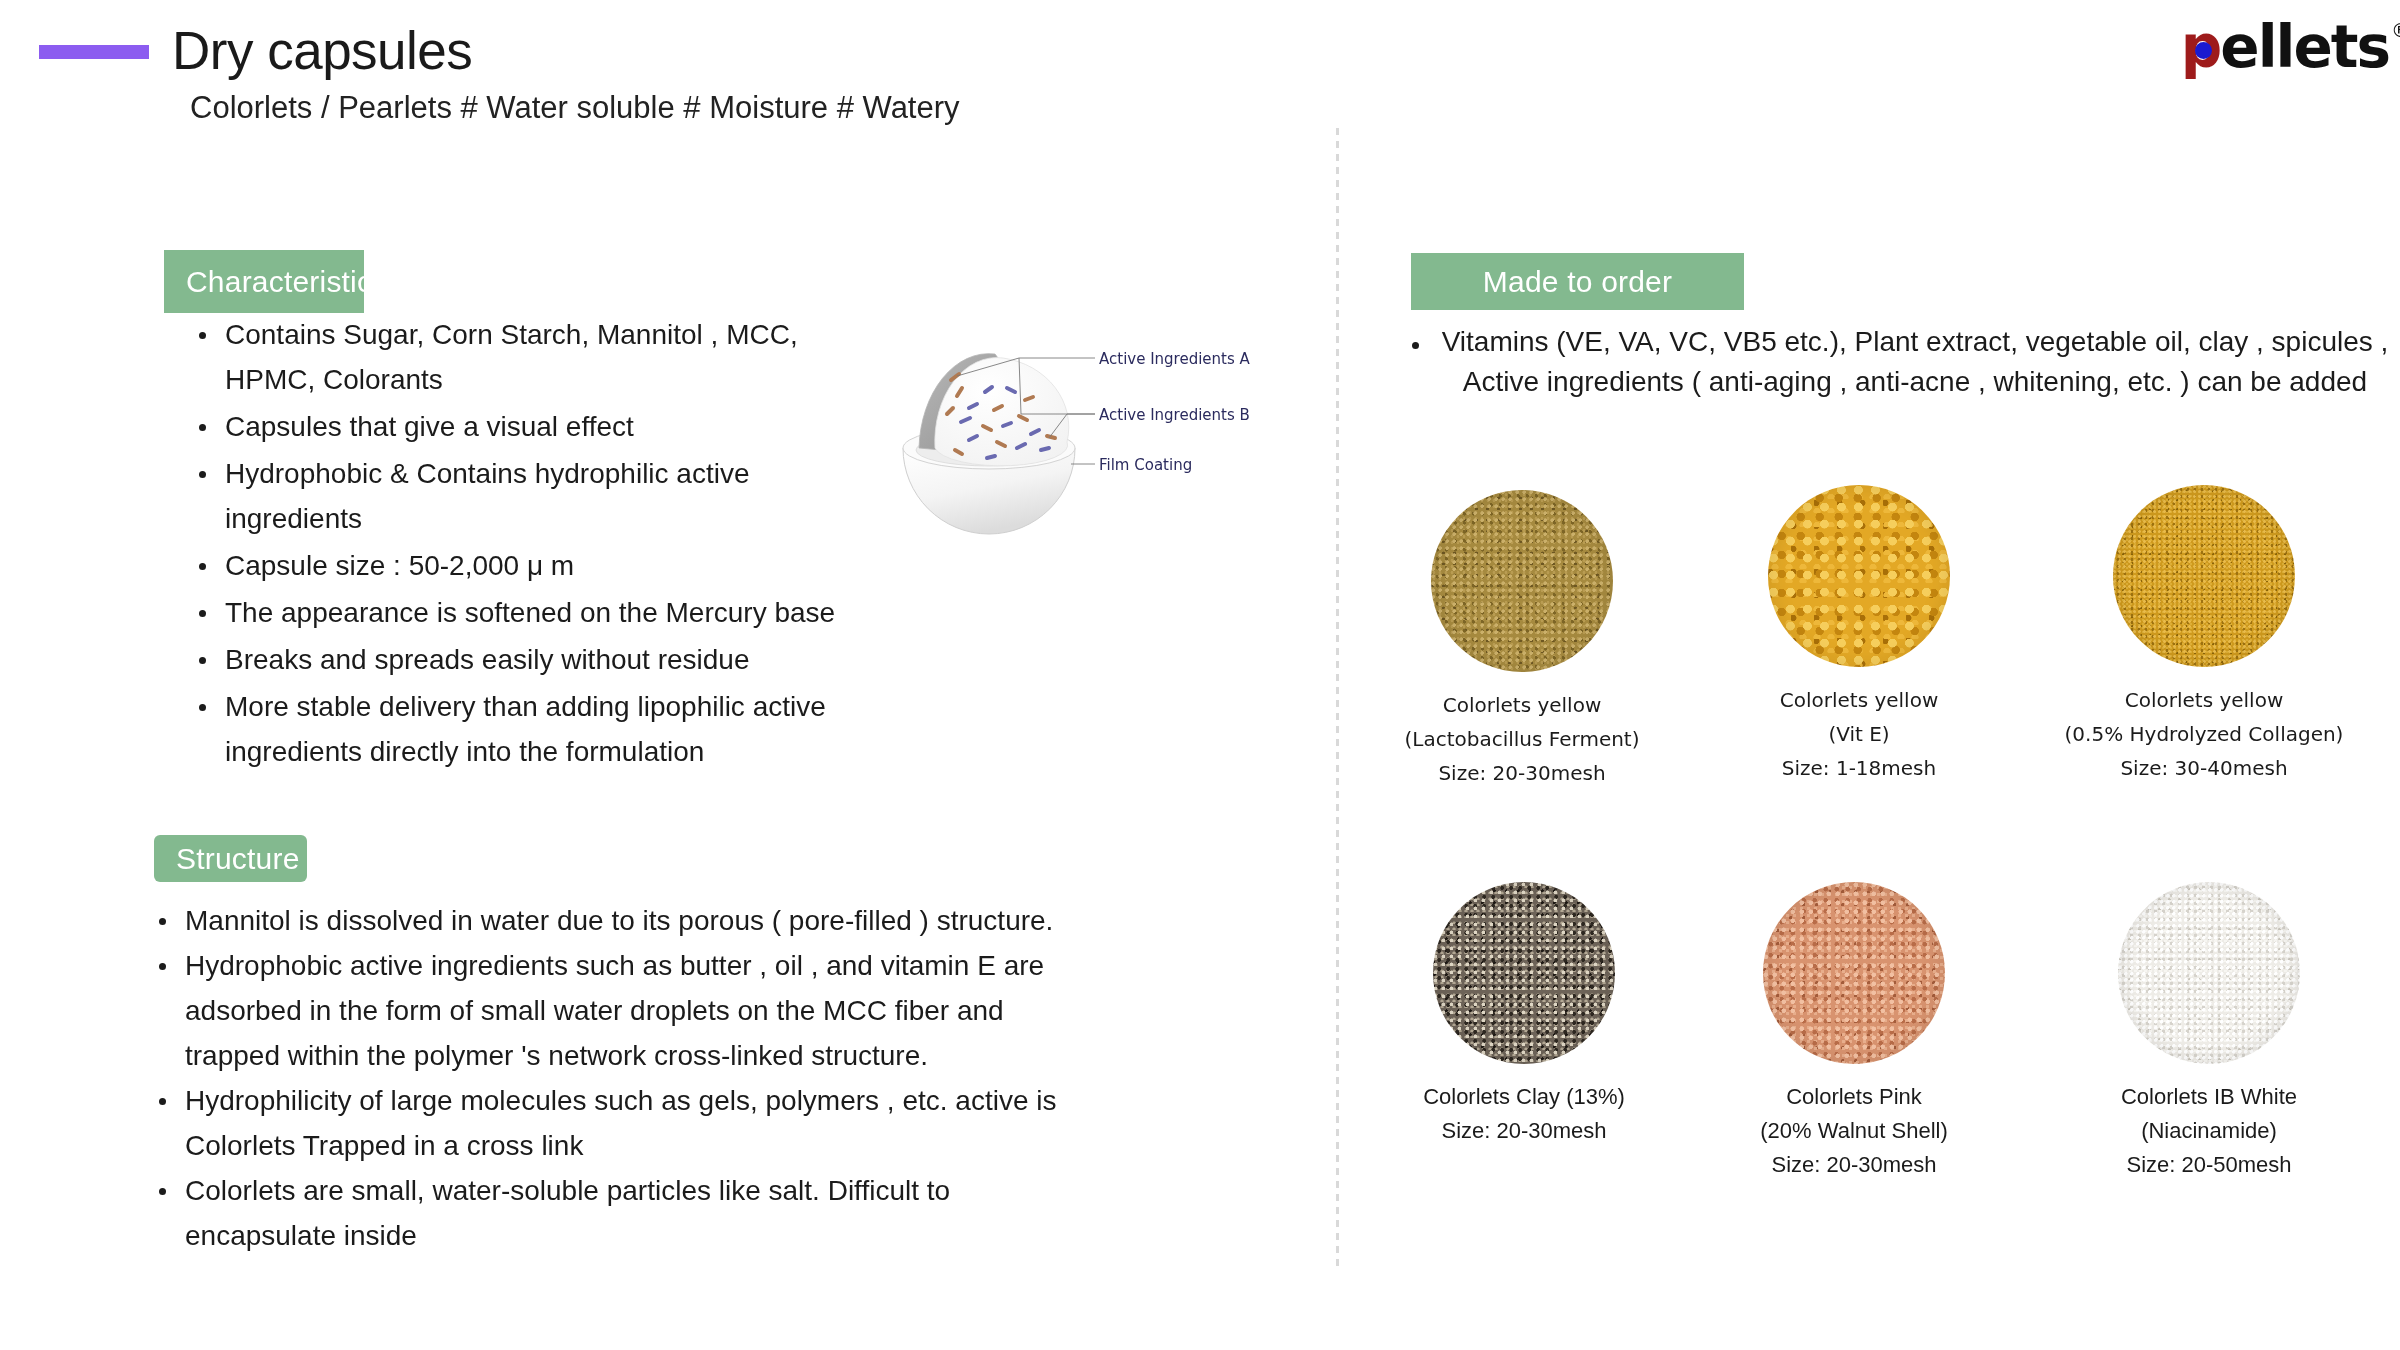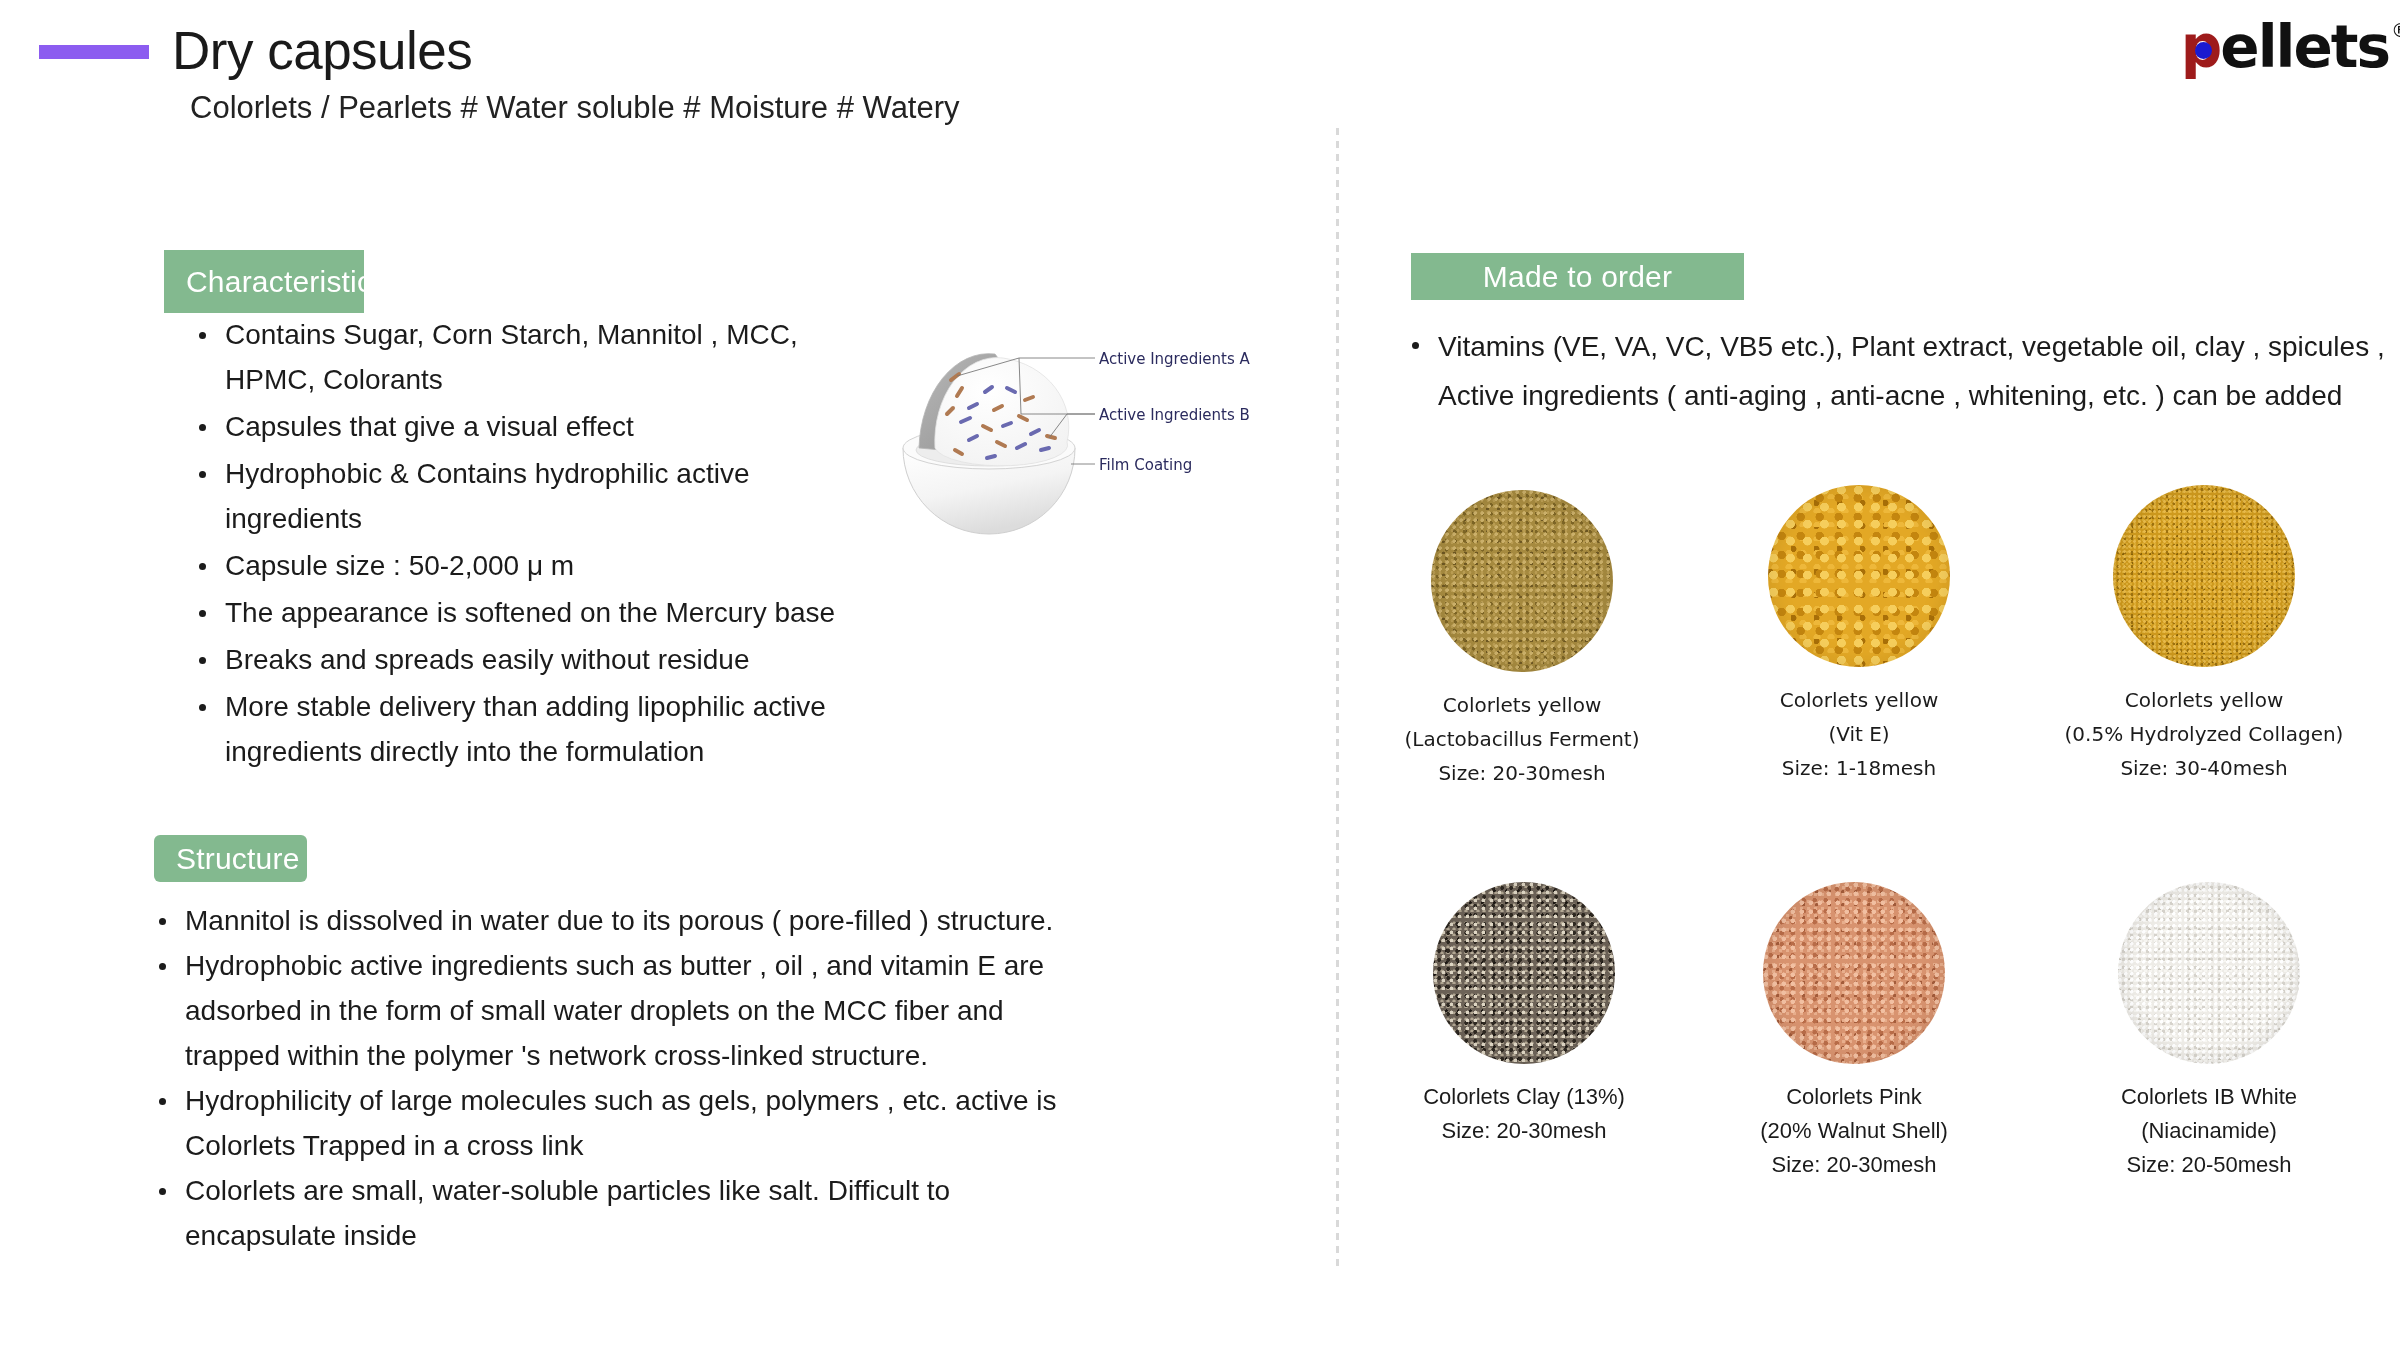--- a/index.html
+++ b/index.html
@@ -339,24 +339,24 @@
 
   <div class="badge" style="left:115px; top:835px; width:153px; height:47px;border-radius:6px;">Structure</div>
 
   <ul class="bullets" id="struct-bullets" style="left:110px; top:898px; width:950px;">
     <li>Mannitol is dissolved in water due to its porous ( pore-filled ) structure.</li>
     <li>Hydrophobic active ingredients such as butter , oil , and vitamin E are adsorbed in the form of small water droplets on the MCC fiber and trapped within the polymer 's network cross-linked structure.</li>
     <li>Hydrophilicity of large molecules such as gels, polymers , etc. active is Colorlets Trapped in a cross link</li>
     <li>Colorlets are small, water-soluble particles like salt. Difficult to encapsulate inside</li>
   </ul>
 
-  <div class="badge" style="left:1372px; top:253px; width:333px; height:47px; justify-content:center; padding-left:0;">Made to order</div>
+  <div class="badge" style="left:1372px; top:253px; width:333px; height:57px; justify-content:center; padding-left:0;">Made to order</div>
 
   <ul class="bullets" style="left:1363px; top:322px; width:990px;">
-    <li style="line-height:49px;">Vitamins (VE, VA, VC, VB5 etc.), Plant extract, vegetable oil, clay , spicules , Active ingredients ( anti-aging , anti-acne , whitening, etc. ) can be added</li>
+    <li style="line-height:40px;text-align:center;">Vitamins (VE, VA, VC, VB5 etc.), Plant extract, vegetable oil, clay , spicules , Active ingredients ( anti-aging , anti-acne , whitening, etc. ) can be added</li>
   </ul>
 
   <div class="sample cap-round" style="left:1313px; top:490px; width:340px;">
     <div class="sample-disc tex-olive"></div>
     <div class="sample-caption">
       <div>Colorlets yellow</div>
       <div>(Lactobacillus Ferment)</div>
       <div>Size: 20-30mesh</div>
     </div>
   </div>

